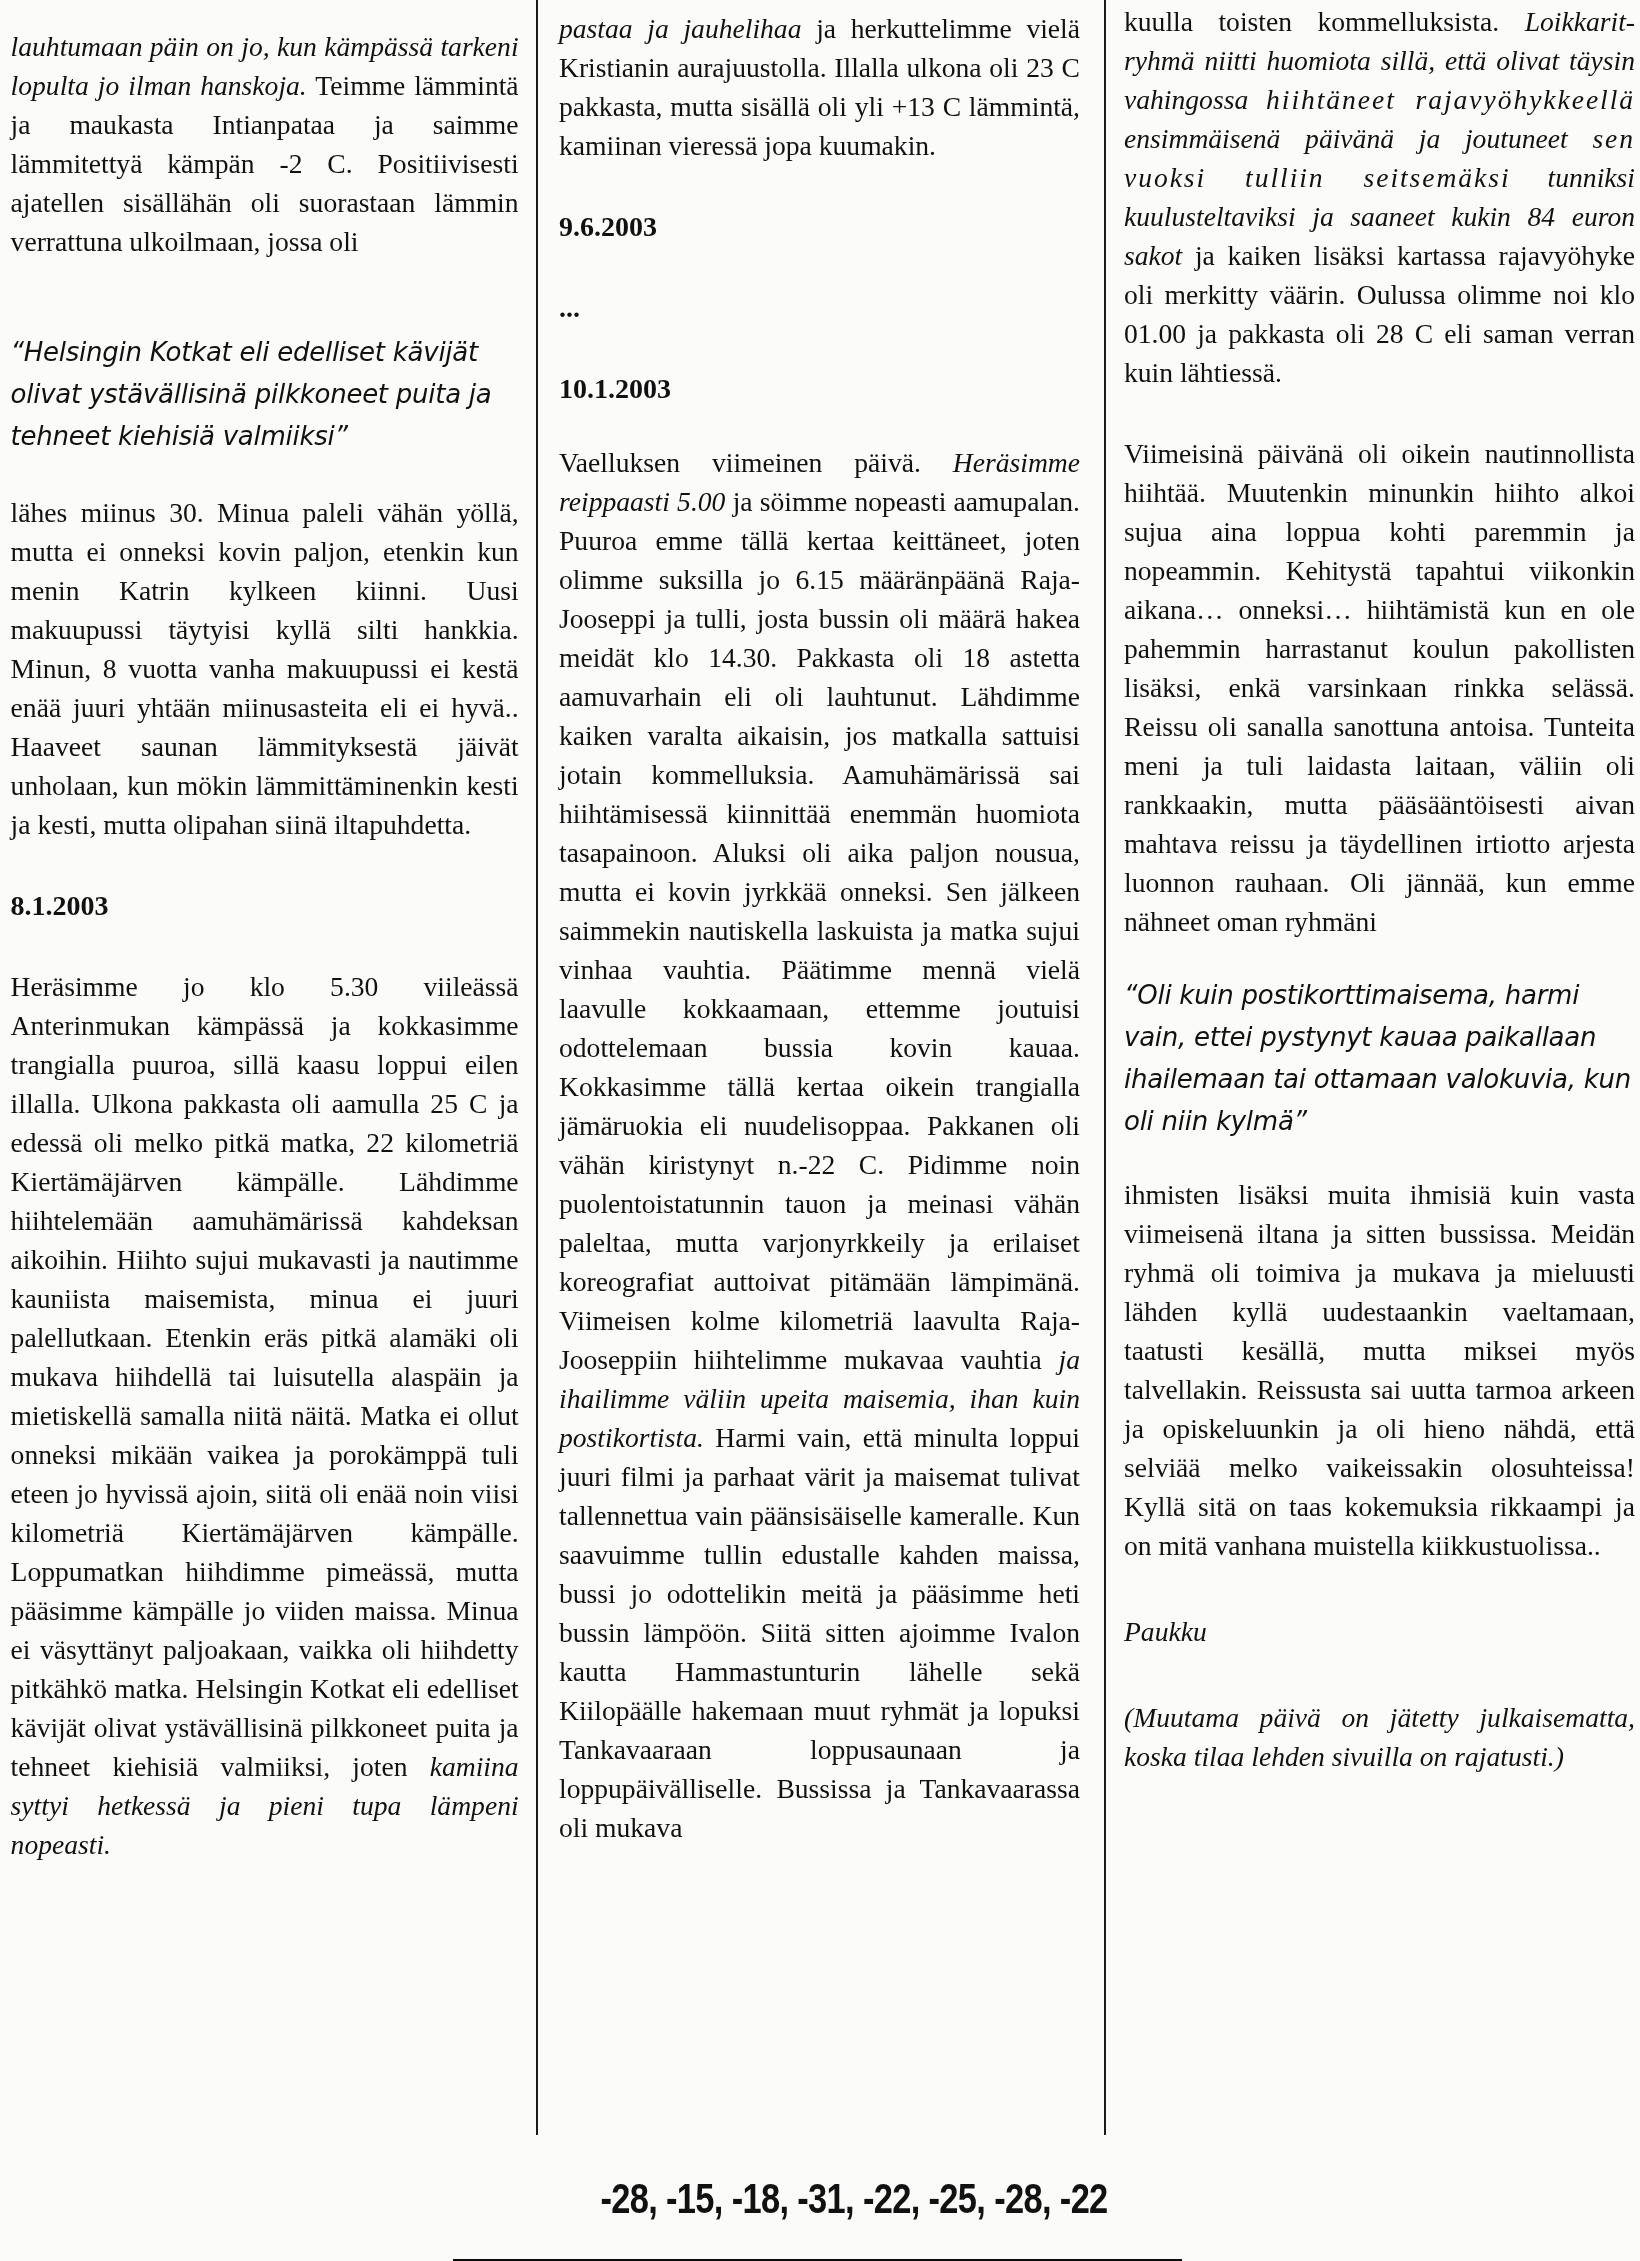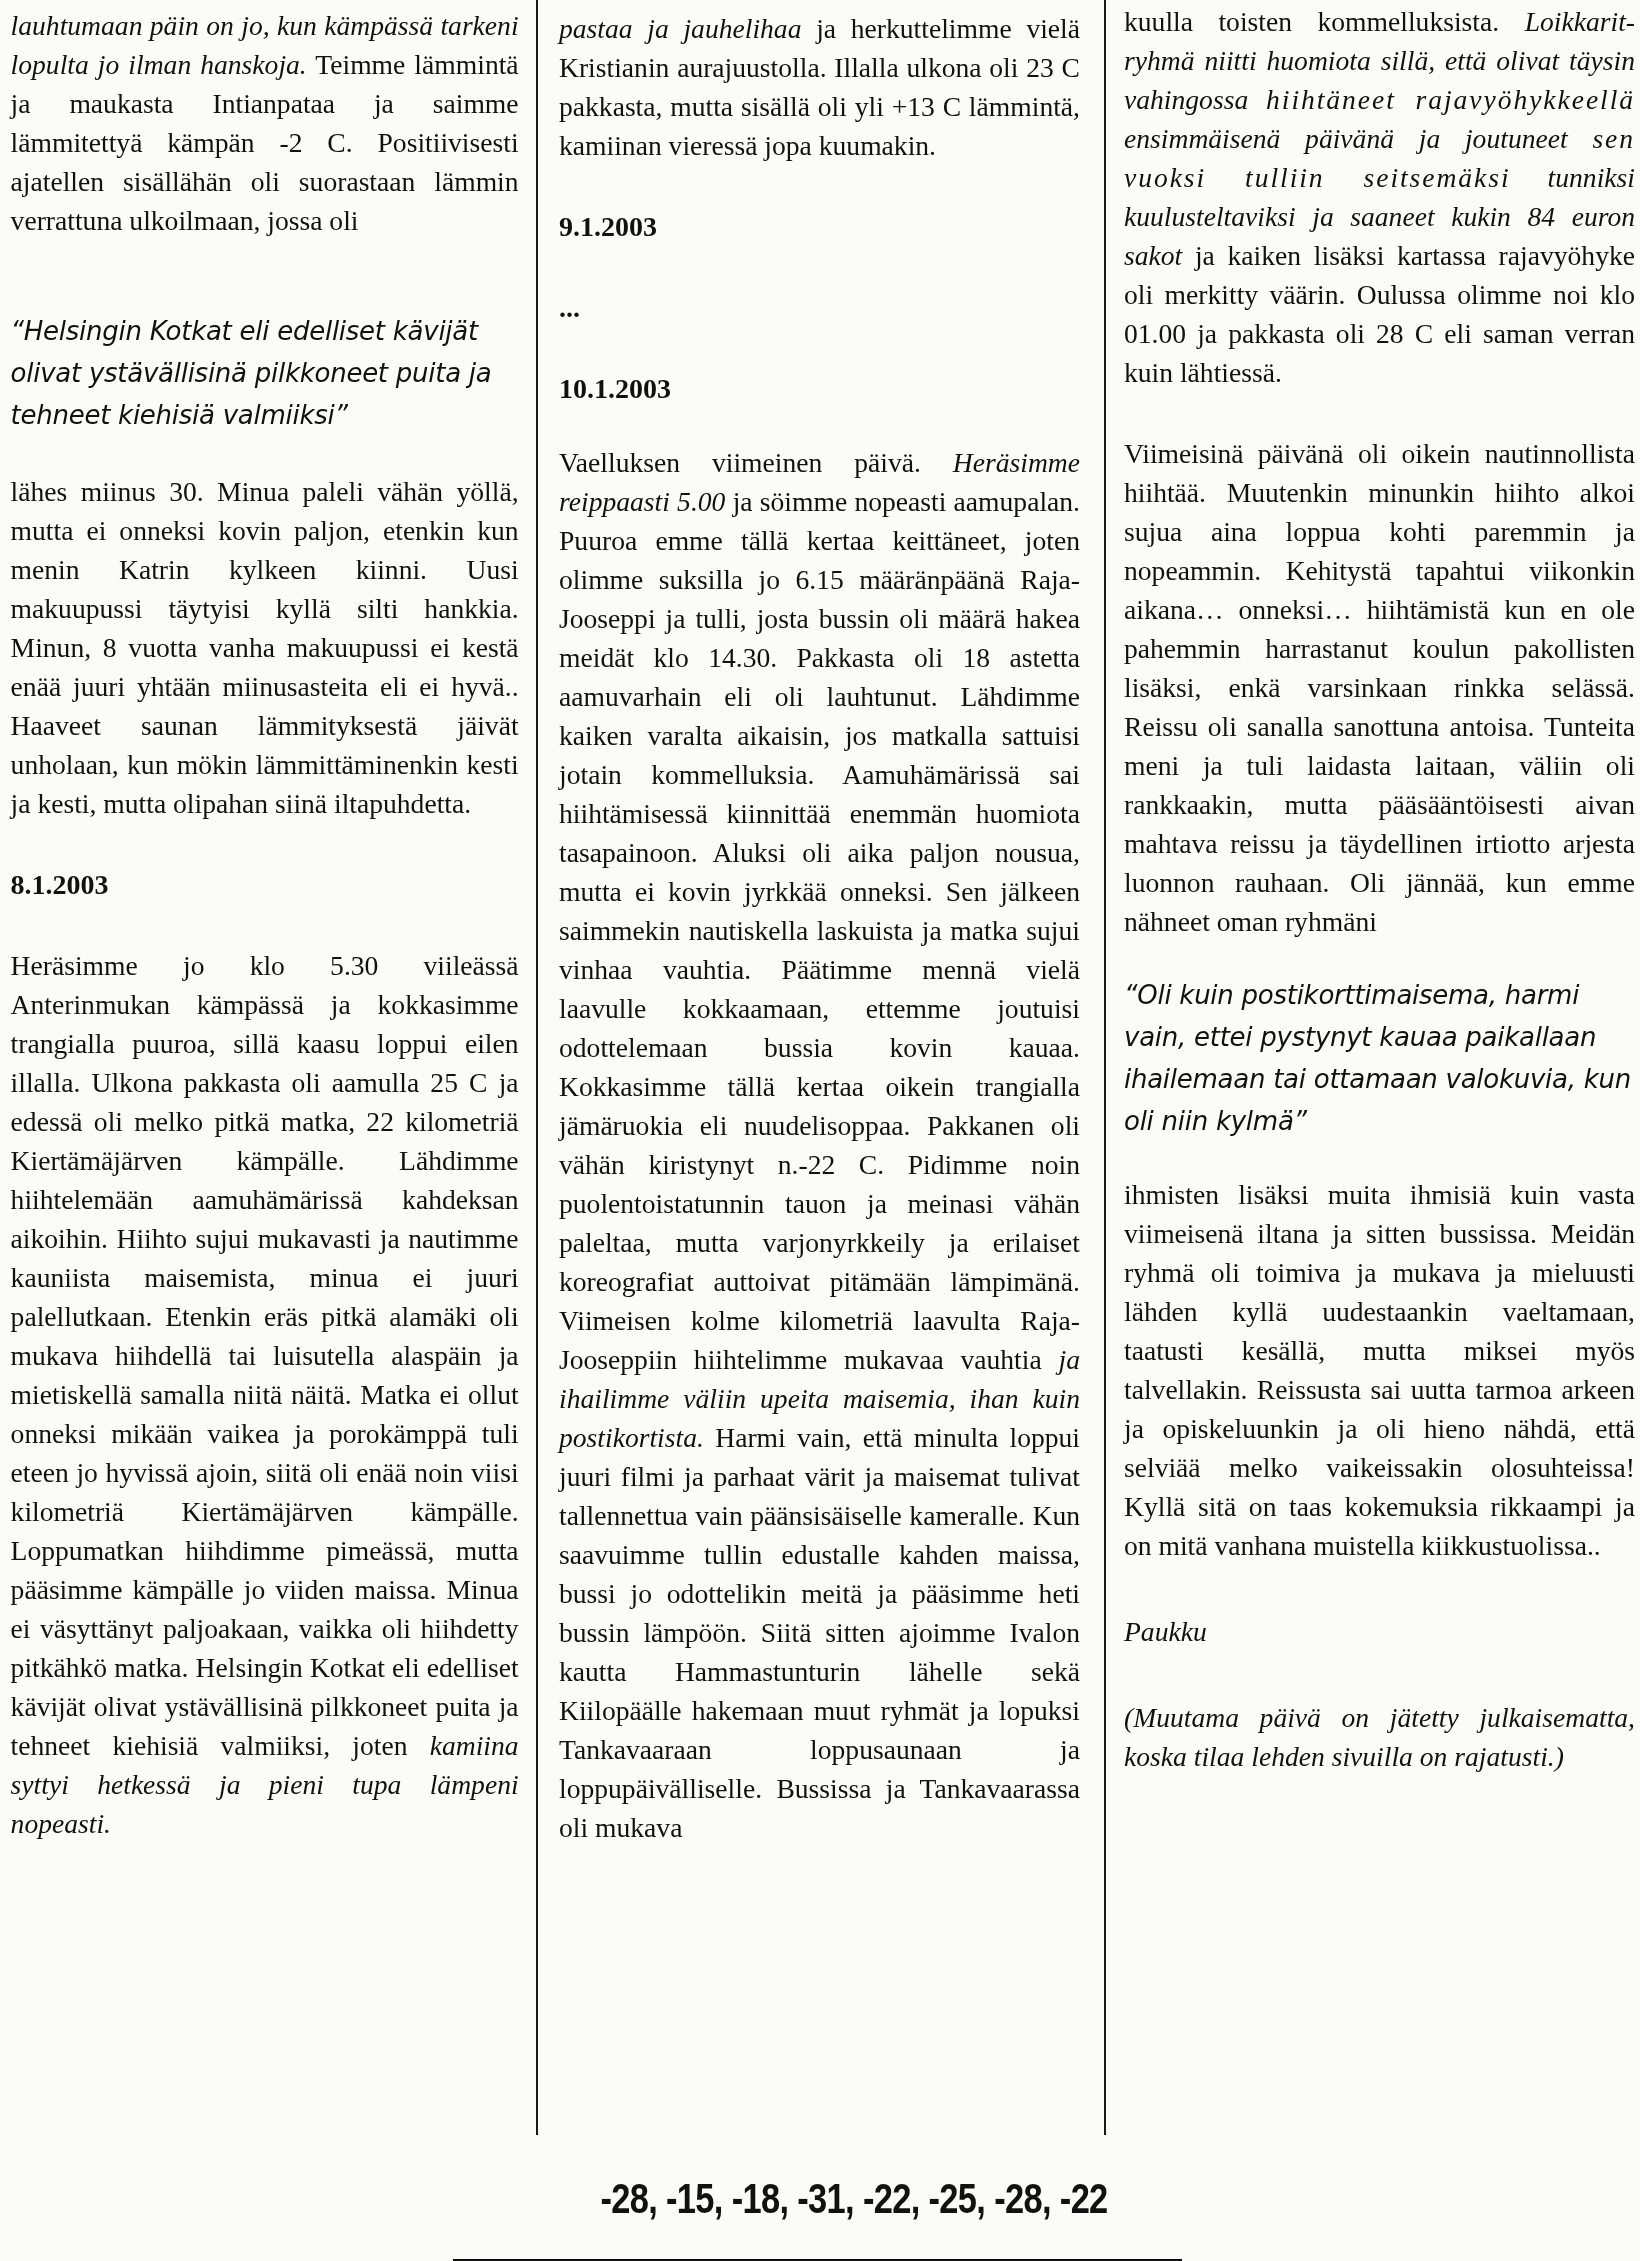--- a/index.html
+++ b/index.html
@@ -78,21 +78,21 @@
   </style>
 </head>
 <body>
 
 <div class="page">
 
   <div class="rule rule-1"></div>
   <div class="rule rule-2"></div>
 
   <div class="col col-1">
-    <p style="margin-top:6px;">
+    <p style="margin-top:27px;">
       <span class="it">lauhtumaan päin on jo, kun kämpässä tarkeni lopulta jo ilman hanskoja.</span>
       <span>Teimme lämmintä ja maukasta Intianpataa ja saimme lämmitettyä kämpän -2 C. Positiivisesti ajatellen sisällähän oli suorastaan lämmin verrattuna ulkoilmaan, jossa oli</span>
     </p>
     <div style="height:70px;"></div>
     <p class="pull">“Helsingin Kotkat eli edelliset kävijät olivat ystävällisinä pilkkoneet puita ja tehneet kiehisiä valmiiksi”</p>
     <div style="height:36px;"></div>
     <p>lähes miinus 30. Minua paleli vähän yöllä, mutta ei onneksi kovin paljon, etenkin kun menin Katrin kylkeen kiinni. Uusi makuupussi täytyisi kyllä silti hankkia. Minun, 8 vuotta vanha makuupussi ei kestä enää juuri yhtään miinusasteita eli ei hyvä.. Haaveet saunan lämmityksestä jäivät unholaan, kun mökin lämmittäminenkin kesti ja kesti, mutta olipahan siinä iltapuhdetta.</p>
     <div style="height:42px;"></div>
     <p class="date">8.1.2003</p>
     <div style="height:42px;"></div>
@@ -101,21 +101,21 @@
       <span class="it">kamiina syttyi hetkessä ja pieni tupa lämpeni nopeasti.</span>
     </p>
   </div>
 
   <div class="col col-2">
     <p style="margin-top:9px;">
       <span class="it">pastaa ja jauhelihaa</span>
       <span>ja herkuttelimme vielä Kristianin aurajuustolla. Illalla ulkona oli 23 C pakkasta, mutta sisällä oli yli +13 C lämmintä, kamiinan vieressä jopa kuumakin.</span>
     </p>
     <div style="height:42px;"></div>
-    <p class="date">9.1.2003</p>
+    <p class="date">9.6.2003</p>
     <div style="height:42px;"></div>
     <p class="date">...</p>
     <div style="height:42px;"></div>
     <p class="date">10.1.2003</p>
     <div style="height:35px;"></div>
     <p>
       <span>Vaelluksen viimeinen päivä.</span>
       <span class="it">Heräsimme reippaasti 5.00</span>
       <span>ja söimme nopeasti aamupalan. Puuroa emme tällä kertaa keittäneet, joten olimme suksilla jo 6.15 määränpäänä Raja-Jooseppi ja tulli, josta bussin oli määrä hakea meidät klo 14.30. Pakkasta oli 18 astetta aamuvarhain eli oli lauhtunut. Lähdimme kaiken varalta aikaisin, jos matkalla sattuisi jotain kommelluksia. Aamuhämärissä sai hiihtämisessä kiinnittää enemmän huomiota tasapainoon. Aluksi oli aika paljon nousua, mutta ei kovin jyrkkää onneksi. Sen jälkeen saimmekin nautiskella laskuista ja matka sujui vinhaa vauhtia. Päätimme mennä vielä laavulle kokkaamaan, ettemme joutuisi odottelemaan bussia kovin kauaa. Kokkasimme tällä kertaa oikein trangialla jämäruokia eli nuudelisoppaa. Pakkanen oli vähän kiristynyt n.-22 C. Pidimme noin puolentoistatunnin tauon ja meinasi vähän paleltaa, mutta varjonyrkkeily ja erilaiset koreografiat auttoivat pitämään lämpimänä. Viimeisen kolme kilometriä laavulta Raja-Jooseppiin hiihtelimme mukavaa vauhtia</span>
       <span class="it">ja ihailimme väliin upeita maisemia, ihan kuin postikortista.</span>

